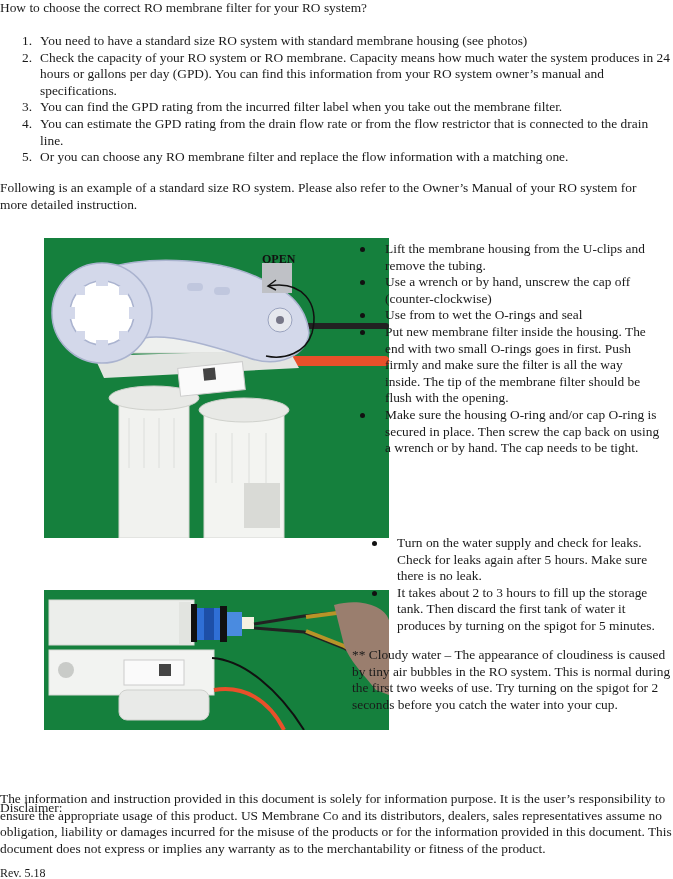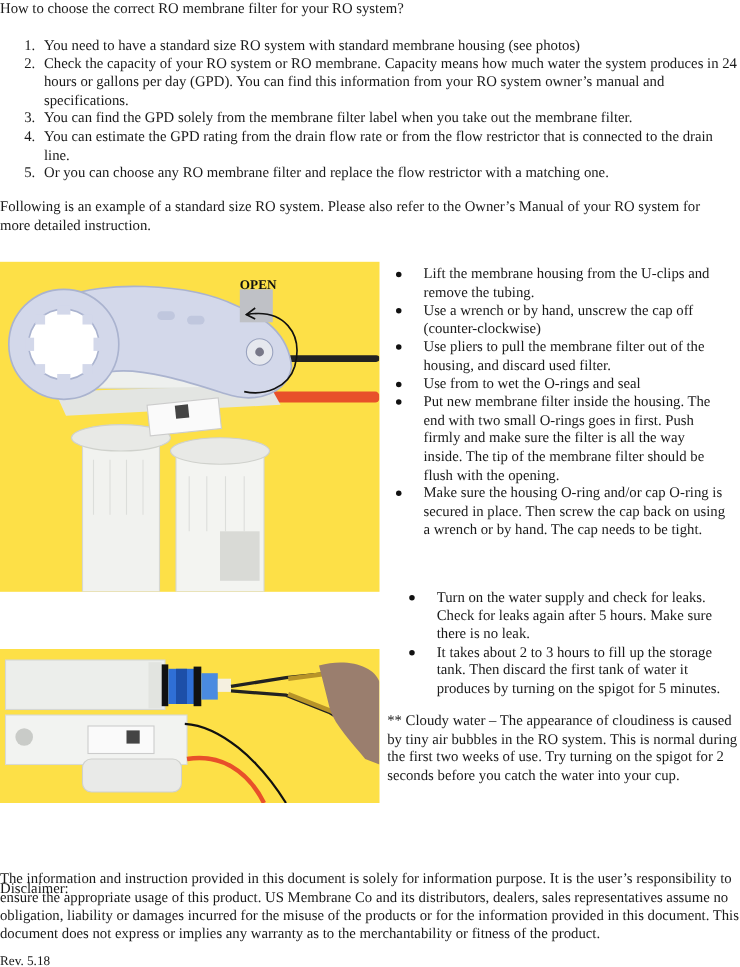--- a/index.html
+++ b/index.html
@@ -8,21 +8,21 @@
       font-family: "Liberation Serif", "DejaVu Serif", serif;
       color: #1a1a1a; font-size: 13.4px; line-height: 16.6px;
     }
     .abs { position: absolute; }
     .title { left: 0; top: 0; width: 673px; }
     .numlist { left: 0; top: 33px; width: 673px; margin: 0; padding: 0; list-style: none; }
     .numlist li { position: relative; padding-left: 40px; }
     .numlist .num { position: absolute; left: 22px; top: 0; }
     .intro { left: 0; top: 180px; width: 660px; }
 
-    .photo { overflow: hidden; background: #fde047; }
+    .photo { overflow: hidden; background: #15803d; margin-left: 44px; }
     .photo1 { left: 0; top: 238px; width: 345px; height: 300px; }
     .photo2 { left: 0; top: 590px; width: 345px; height: 140px; }
 
     .bullets { margin: 0; padding: 0; list-style: none; }
     .bullets li { position: relative; padding-left: 42px; }
     .bullets .dot { position: absolute; left: 17px; top: 6px; width: 5px; height: 5px; border-radius: 50%; background: #111; }
     .b1 { left: 343px; top: 241px; width: 318px; }
     .b2 { left: 355px; top: 535px; width: 318px; }
     .note { left: 352px; top: 647px; width: 321px; }
 
@@ -31,23 +31,23 @@
     .rev { left: 0; top: 865px; font-size: 12px; }
   </style>
 </head>
 <body>
 
 <div class="abs title">How to choose the correct RO membrane filter for your RO system?</div>
 
 <ol class="abs numlist">
   <li><span class="num">1.</span><span>You need to have a standard size RO system with standard membrane housing (see photos)</span></li>
   <li><span class="num">2.</span><span>Check the capacity of your RO system or RO membrane.  Capacity means how much water the system produces in 24 hours or gallons per day (GPD). You can find this information from your RO system owner’s manual and specifications.</span></li>
-  <li><span class="num">3.</span><span>You can find the GPD solely from the membrane filter label when you take out the membrane filter.</span></li>
+  <li><span class="num">3.</span><span>You can find the GPD rating from the incurred filter label when you take out the membrane filter.</span></li>
   <li><span class="num">4.</span><span>You can estimate the GPD rating from the drain flow rate or from the flow restrictor that is connected to the drain line.</span></li>
-  <li><span class="num">5.</span><span>Or you can choose any RO membrane filter and replace the flow restrictor with a matching one.</span></li>
+  <li><span class="num">5.</span><span>Or you can choose any RO membrane filter and replace the flow information with a matching one.</span></li>
 </ol>
 
 <div class="abs intro">Following is an example of a standard size RO system.  Please also refer to the Owner’s Manual of your RO system for more detailed instruction.</div>
 
 <div class="abs photo photo1">
   <svg width="345" height="300" viewBox="0 0 345 300">
 
     <rect x="250" y="85" width="95" height="6" fill="#222" rx="3"></rect>
     <rect x="245" y="118" width="100" height="10" fill="#e8502a" rx="4"></rect>
 
@@ -120,21 +120,20 @@
     <rect x="115" y="74" width="12" height="12" fill="#444"></rect>
     <rect x="75" y="100" width="90" height="30" rx="8" fill="#e9eae8" stroke="#cfd0cd"></rect>
     <path d="M170,100 C200,95 225,110 240,140" fill="none" stroke="#e8502a" stroke-width="4"></path>
     <path d="M168,68 C200,70 235,100 260,140" fill="none" stroke="#111" stroke-width="2"></path>
   </svg>
 </div>
 
 <ul class="abs bullets b1">
   <li><span class="dot"></span><span>Lift the membrane housing from the U-clips and remove the tubing.</span></li>
   <li><span class="dot"></span><span>Use a wrench or by hand, unscrew the cap off (counter-clockwise)</span></li>
-  <li><span class="dot"></span><span>Use pliers to pull the membrane filter out of the housing, and discard used filter.</span></li>
   <li><span class="dot"></span><span>Use from to wet the O-rings and seal</span></li>
   <li><span class="dot"></span><span>Put new membrane filter inside the housing. The end with two small O-rings goes in first. Push firmly and make sure the filter is all the way inside.  The tip of the membrane filter should be flush with the opening.</span></li>
   <li><span class="dot"></span><span>Make sure the housing O-ring and/or cap O-ring is secured in place. Then screw the cap back on using a wrench or by hand.  The cap needs to be tight.</span></li>
 </ul>
 
 <ul class="abs bullets b2">
   <li><span class="dot"></span><span>Turn on the water supply and check for leaks. Check for leaks again after 5 hours.  Make sure there is no leak.</span></li>
   <li><span class="dot"></span><span>It takes about 2 to 3 hours to fill up the storage tank. Then discard the first tank of water it produces by turning on the spigot for 5 minutes.</span></li>
 </ul>
 

